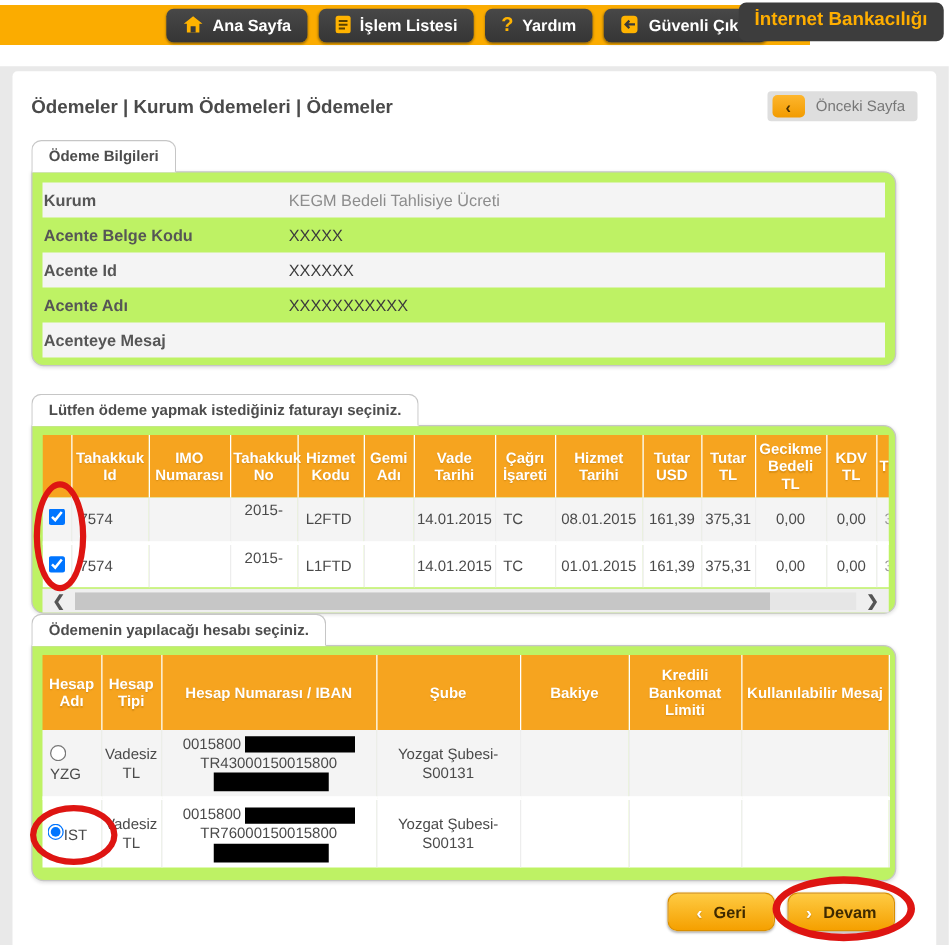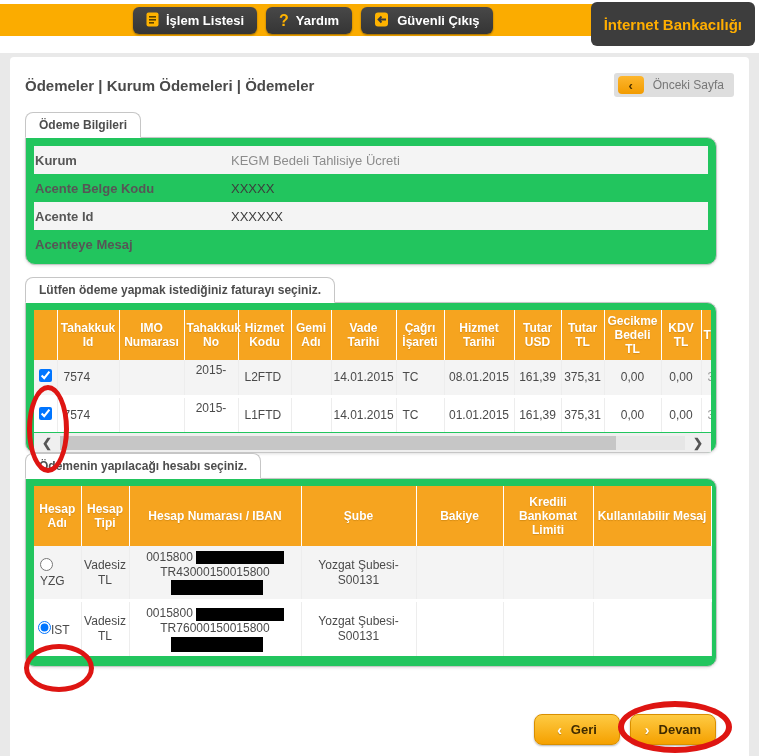--- a/index.html
+++ b/index.html
@@ -16,24 +16,24 @@
   .yellow-bar { position: absolute; left: 0; top: 4px; width: 648px; height: 32px; background: #FBAC00; }
   .nav { position: absolute; left: 133px; top: 7px; display: flex; gap: 9px; }
   .nav-btn {
     display: flex; align-items: center; gap: 7px;
     background: linear-gradient(#484848, #353535);
     border-radius: 6px; padding: 5px 13px; height: 27px;
     color: #fff; font-weight: bold; font-size: 13px; cursor: pointer;
     box-shadow: 0 1px 2px rgba(0,0,0,.4);
   }
   .brand-btn {
-    position: absolute; right: 4px; top: 2px; height: 44px;
+    position: absolute; right: 4px; top: 2px; height: 31px;
     background: #3D3D3D; border-radius: 6px; padding: 5px 13px;
     color: #FFAE00; font-weight: bold; font-size: 15px;
-    display: flex; align-items: center; cursor: pointer;
+    display: flex; cursor: pointer;
   }
   .icon-home, .icon-doc, .icon-exit { display: inline-block; }
   .icon-q { color: #FFB300; font-weight: bold; font-size: 16px; line-height: 1; }
 
   
   .content { position: absolute; top: 53px; left: 0; right: 0; bottom: 0; background: #E9E9E9; }
   .content-inner { position: absolute; top: 4px; left: 10px; right: 10px; bottom: 0; background: #fff; border-radius: 4px 4px 0 0; }
 
   .crumb-row { display: flex; align-items: center; justify-content: space-between; margin: 16px 15px 0 15px; height: 24px; }
   .breadcrumb { font-size: 15px; font-weight: bold; color: #4A4A4A; }
@@ -51,21 +51,21 @@
 
   
   .panel-wrap { margin-left: 15px; width: 692px; }
   .tab {
     display: inline-block; position: relative; z-index: 2;
     background: #fff; border: 1px solid #C6C6C6; border-bottom: 1px solid #fff;
     border-radius: 8px 8px 0 0; padding: 5px 13px; margin-bottom: -1px;
     font-size: 12px; font-weight: bold; color: #4D4D4D;
   }
   .panel {
-    background: #22c55e; border: 1px solid #C6C6C6; border-radius: 0 10px 10px 10px;
+    background: #bef264; border: 1px solid #C6C6C6; border-radius: 0 10px 10px 10px;
     box-shadow: 0 1px 3px rgba(0,0,0,.12);
   }
 
   
   .fields { padding: 8px 8px 6px 8px; }
   .field-row { display: flex; align-items: center; height: 28px; font-size: 13px; }
   .field-row:nth-child(odd) { background: #F4F4F4; }
   .field-label { width: 197px; padding-left: 1px; font-weight: bold; color: #565656; }
   .field-value { color: #3C3C3C; }
   .field-value.muted { color: #8C8C8C; }
@@ -123,20 +123,29 @@
   .re-radio  { left: 24px; top: 644px; width: 70px; height: 48px; border-width: 5px; }
   .re-devam  { left: 618px; top: 701px; width: 114px; height: 52px; border-width: 6px; }
 </style>
 </head>
 <body>
 
 <div class="topbar">
   <div class="yellow-bar"></div>
   <div class="nav">
     <div class="nav-btn">
+      <span class="icon-home">
+        <svg width="17" height="15" viewBox="0 0 17 15">
+            <path d="M8.5 1 L16 7 L13.5 7 L13.5 14 L3.5 14 L3.5 7 L1 7 Z" fill="#FFB300"></path>
+            <rect x="6.5" y="9" width="4" height="5" fill="#3a3a3a"></rect>
+          </svg>
+      </span>
+      <span>Ana Sayfa</span>
+    </div>
+    <div class="nav-btn">
       <span class="icon-doc">
         <svg width="13" height="15" viewBox="0 0 13 15">
             <rect x="0.5" y="0.5" width="12" height="14" rx="2" fill="#FFB300"></rect>
             <rect x="3" y="4" width="7" height="1.6" fill="#5a4200"></rect>
             <rect x="3" y="7" width="7" height="1.6" fill="#5a4200"></rect>
             <rect x="3" y="10" width="5" height="1.6" fill="#5a4200"></rect>
           </svg>
       </span>
       <span>İşlem Listesi</span>
     </div>
@@ -180,28 +189,32 @@
           </div>
           <div class="field-row">
             <span class="field-label">Acente Belge Kodu</span>
             <span class="field-value">XXXXX</span>
           </div>
           <div class="field-row">
             <span class="field-label">Acente Id</span>
             <span class="field-value">XXXXXX</span>
           </div>
           <div class="field-row">
+            <span class="field-label">Acente Adı</span>
+            <span class="field-value">XXXXXXXXXXX</span>
+          </div>
+          <div class="field-row">
             <span class="field-label">Acenteye Mesaj</span>
             <span class="field-value"></span>
           </div>
         </div>
       </div>
     </div>
 
-    <div class="panel-wrap" style="margin-top: 12px;">
+    <div class="panel-wrap" style="margin-top: 22px;">
       <div class="tab">Lütfen ödeme yapmak istediğiniz faturayı seçiniz.</div>
       <div class="panel">
         <div class="tbl-pad">
           <div class="tbl-clip">
             <table class="inv-table">
               <colgroup>
                 <col style="width:23px">
                   <col style="width:62px">
                   <col style="width:65px">
                   <col style="width:54px">

